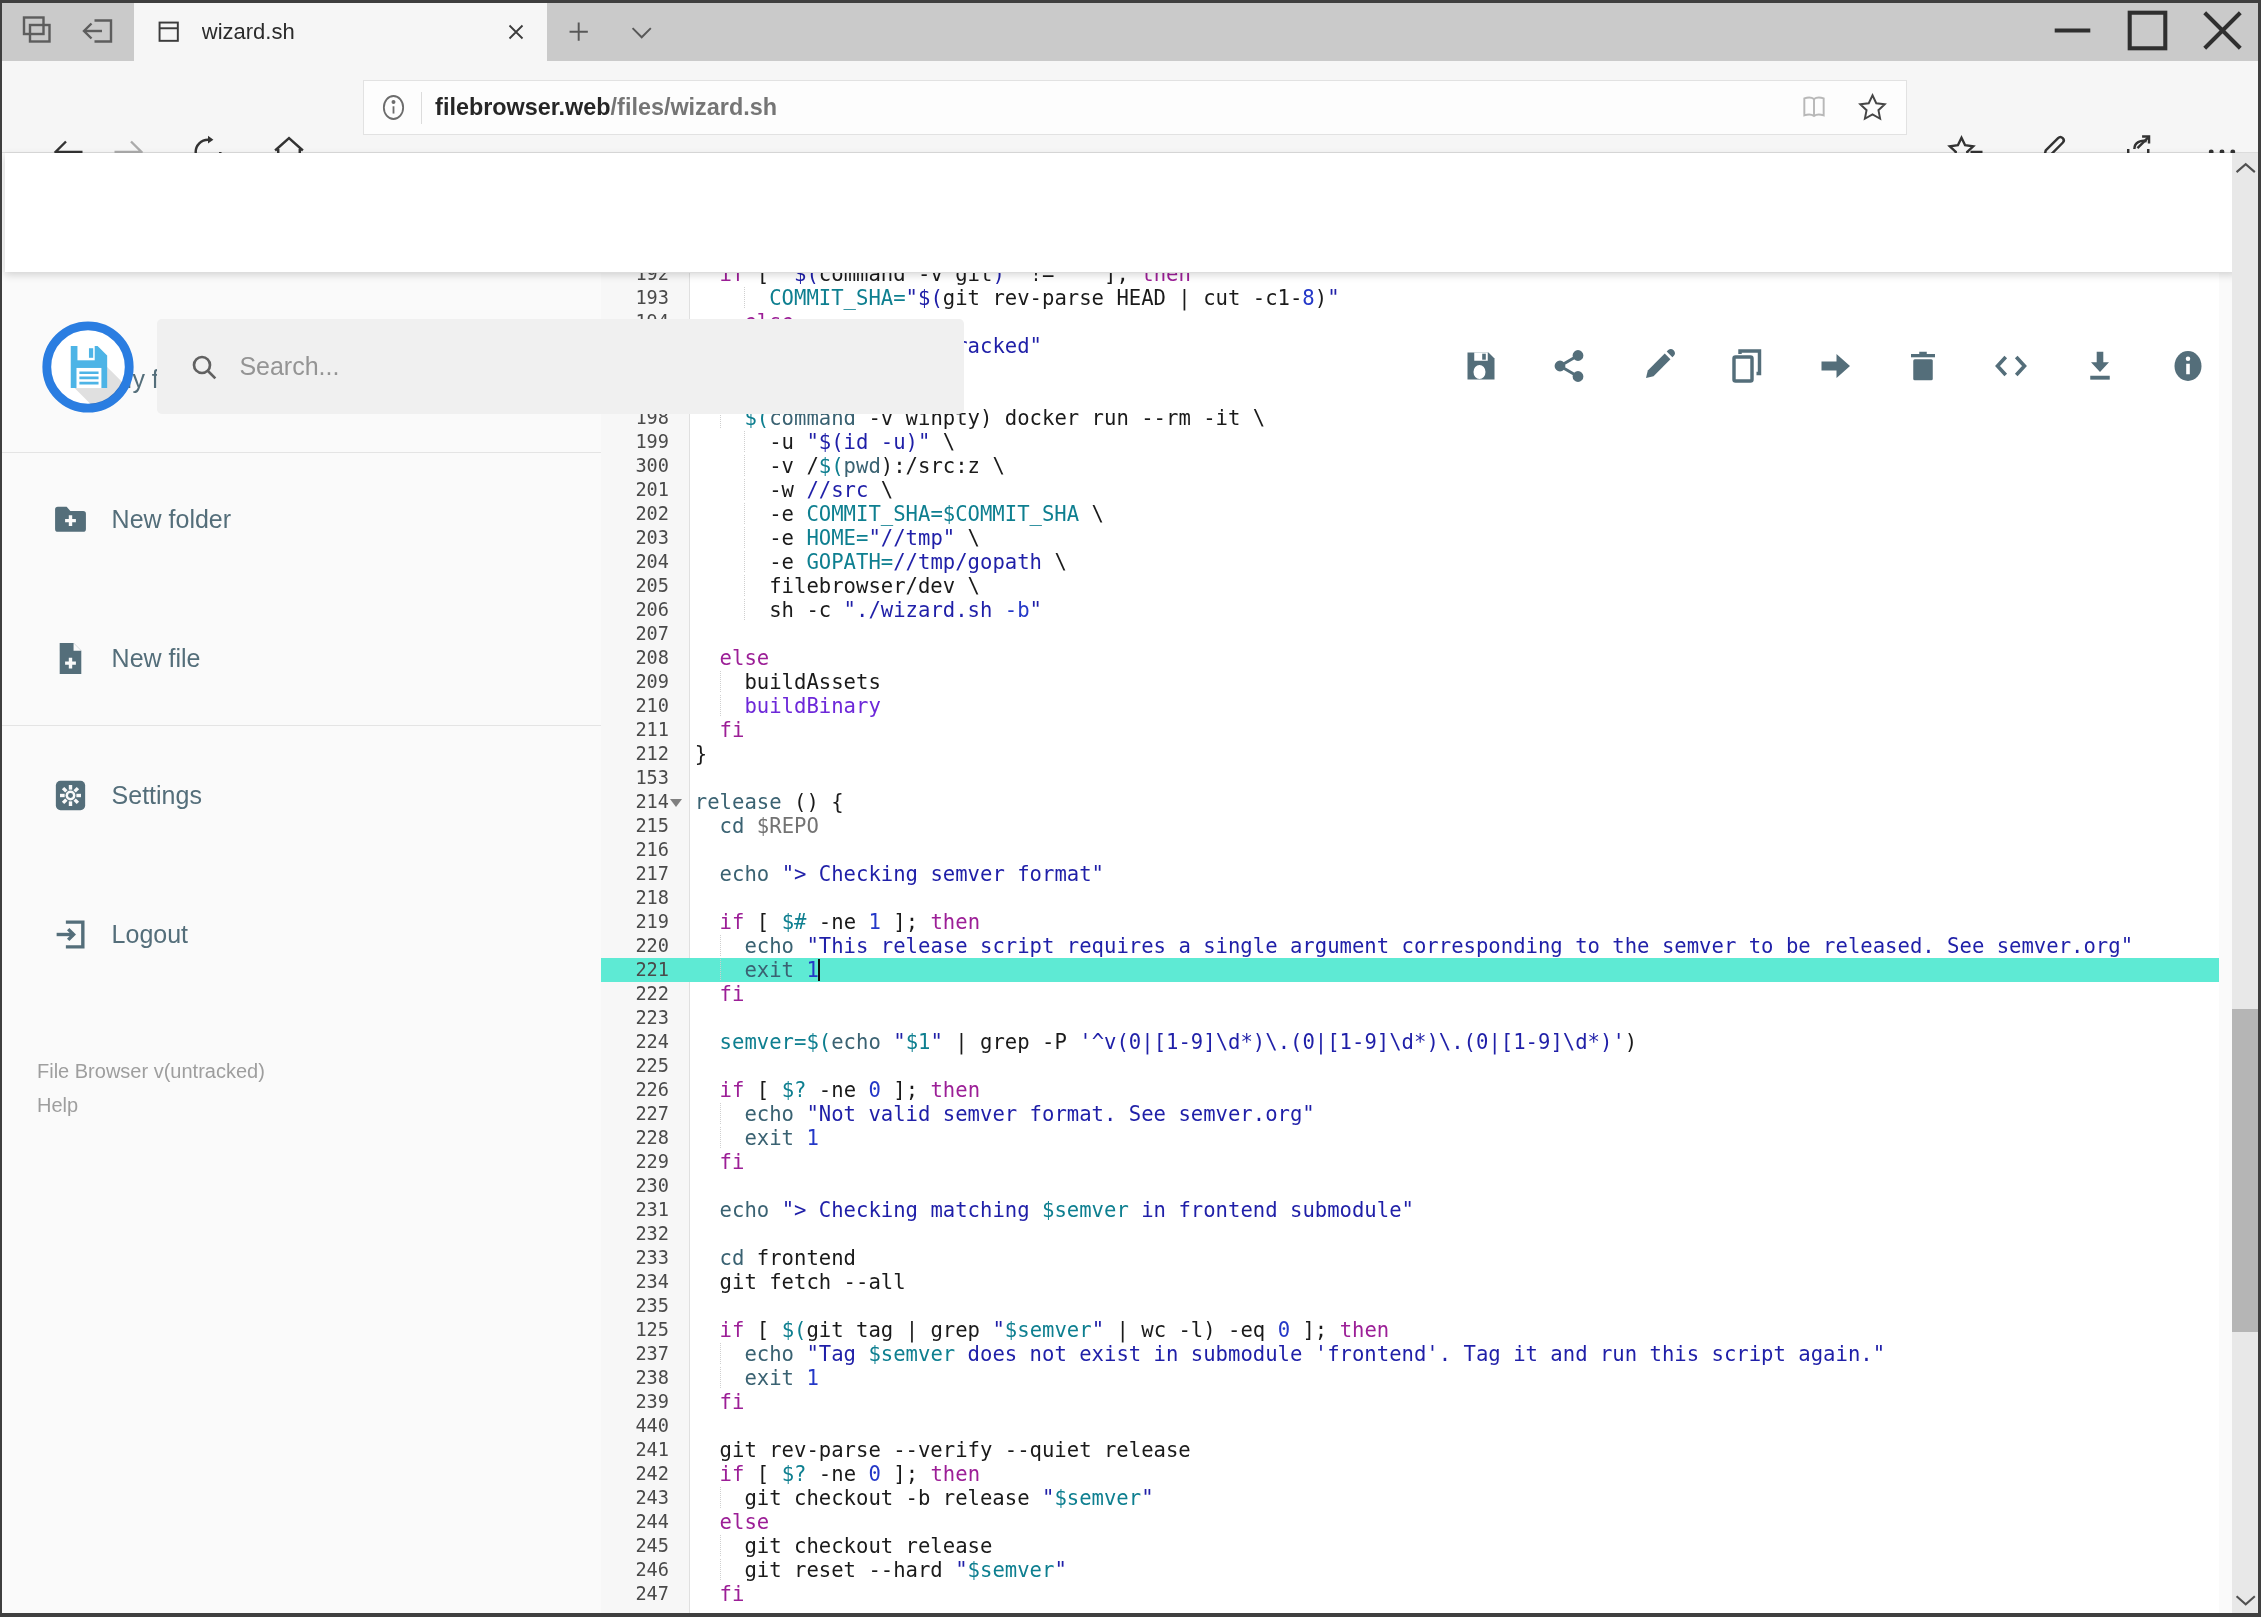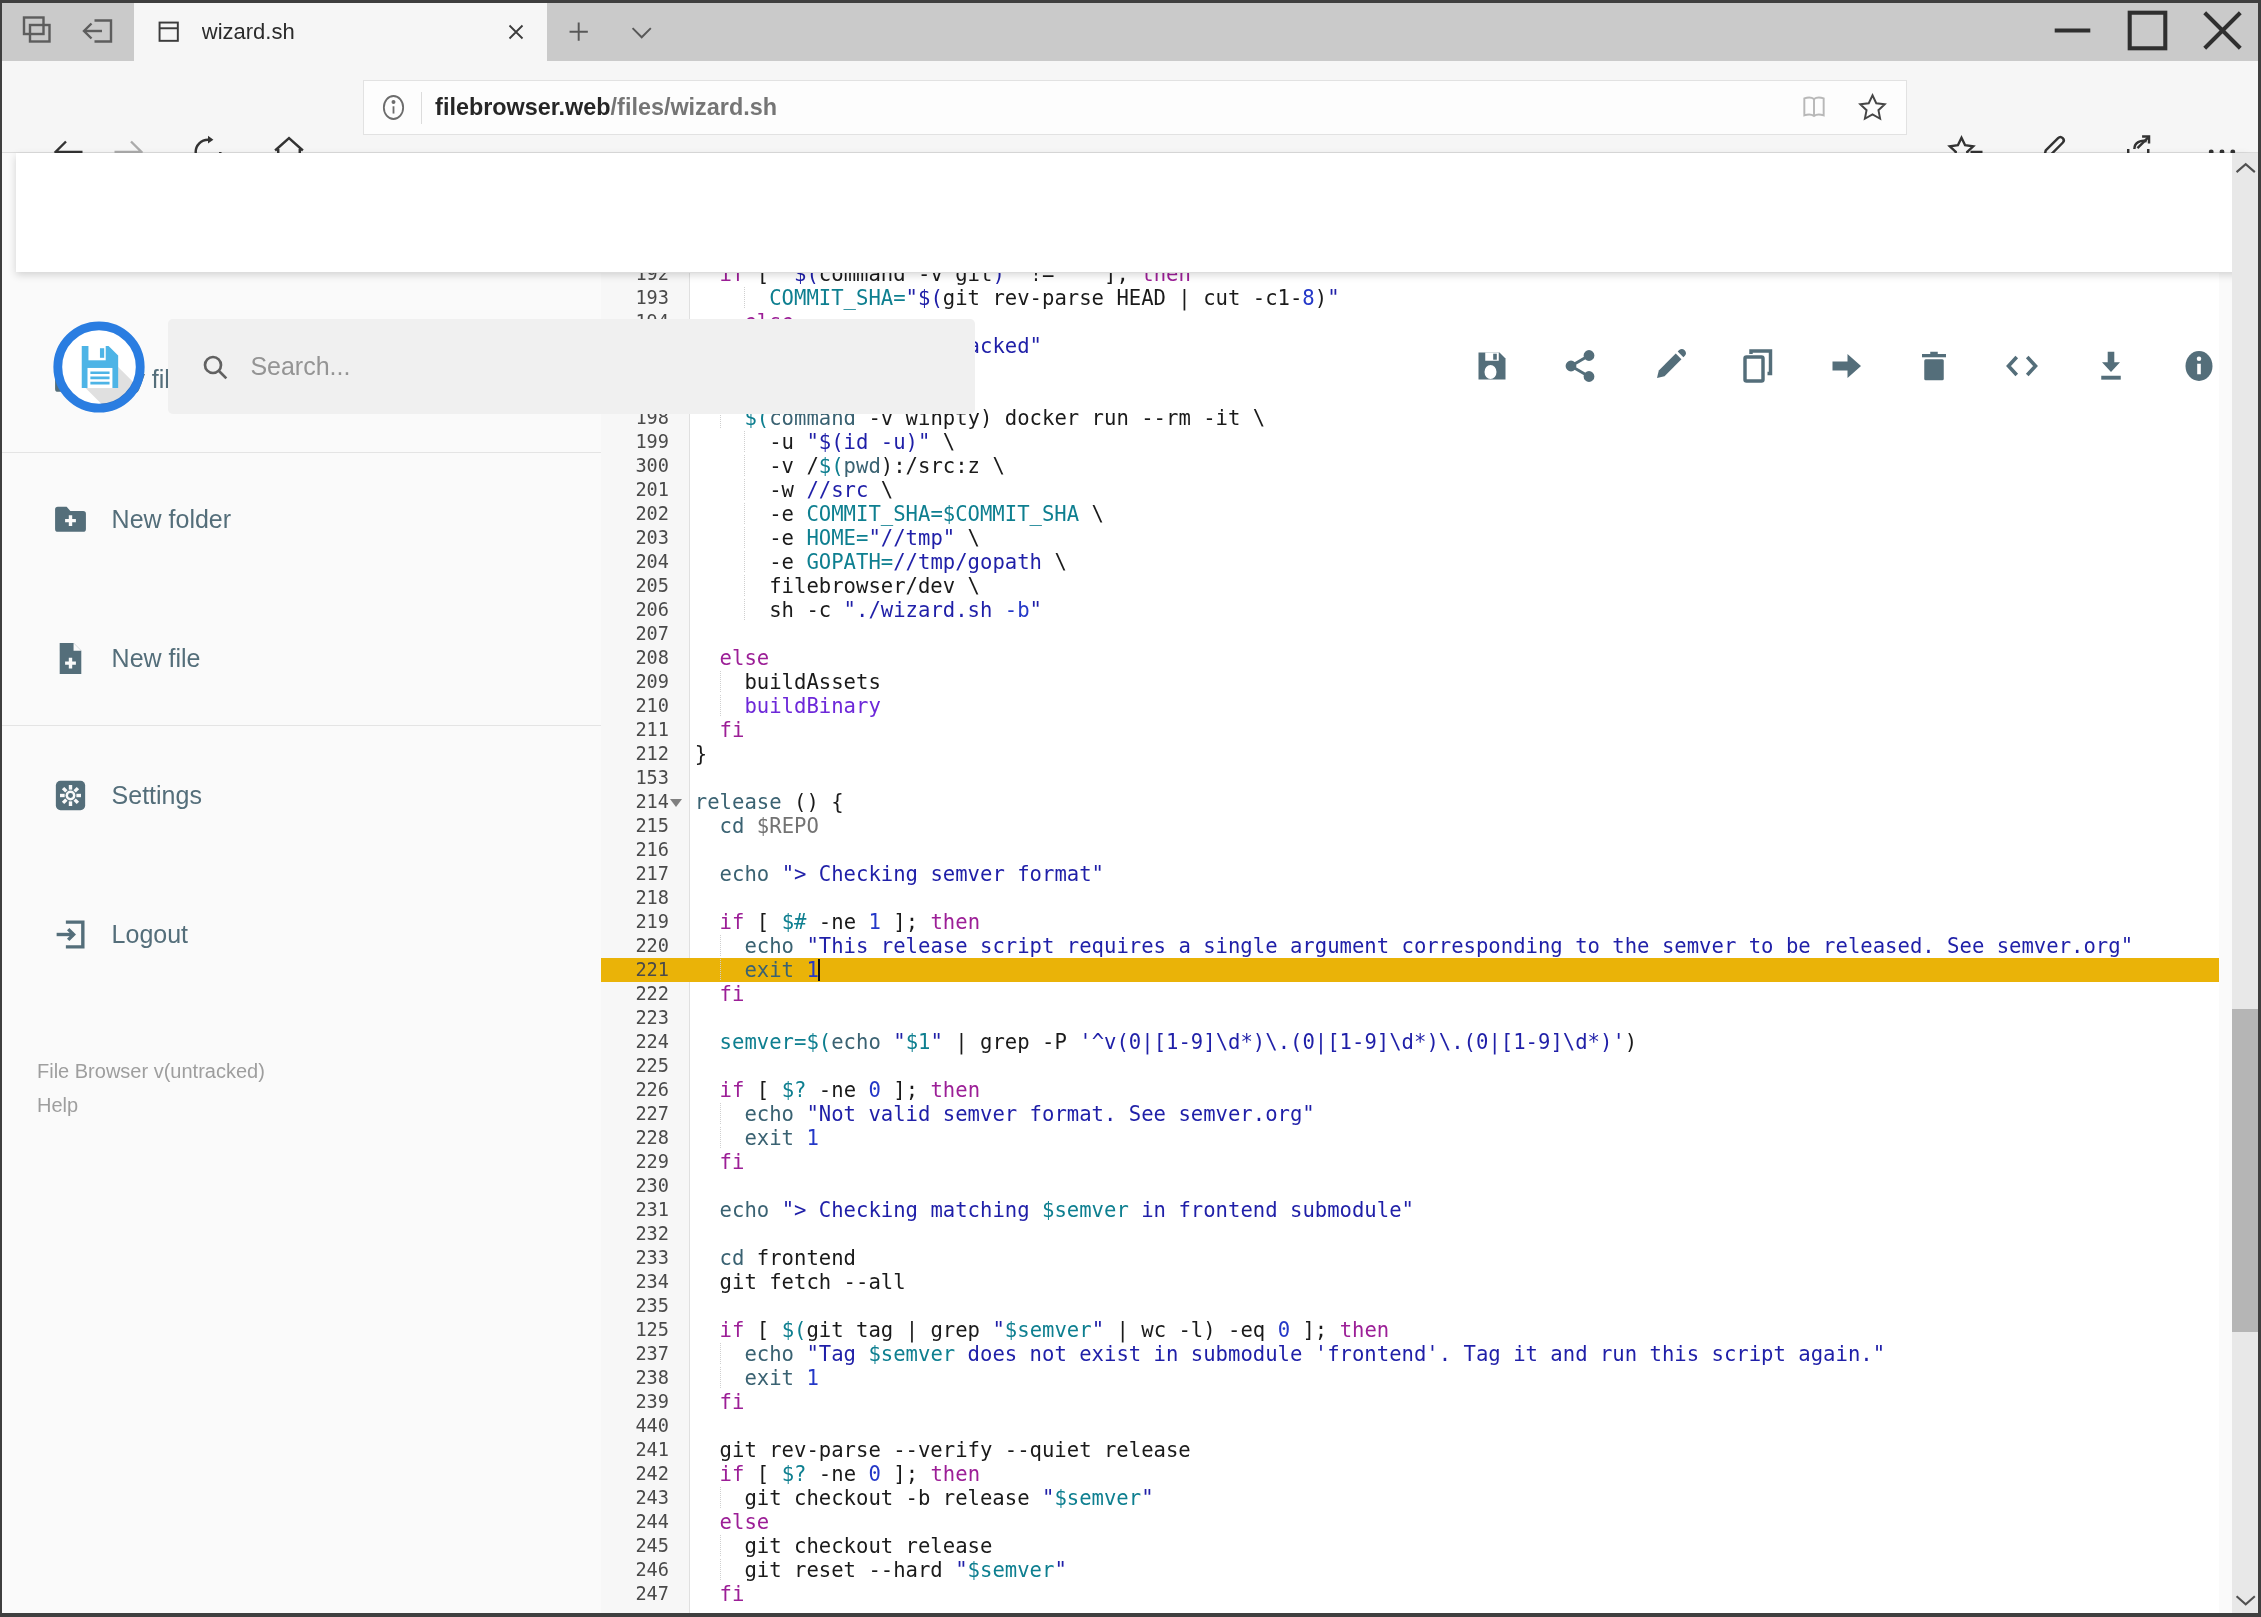--- a/index.html
+++ b/index.html
@@ -38,21 +38,21 @@
                 background:#fdfdfd; border:1.6px solid #e2e2e2; display:flex; align-items:center; }
   #info-badge { width:29px; height:29px; margin-left:14.5px; color:#6c6c6c; flex:none; }
   #addr-divider { width:1.6px; height:32px; background:#dcdcdc; margin-left:13px; flex:none; }
   #url-text { margin-left:13px; font-size:23.4px; white-space:nowrap; flex:1 1 auto;font-weight:bold; }
   #url-text .domain { color:#262626; }
   #url-text .path { color:#757575; }
   #reading-icon { width:32px; height:29px; color:#b8b8b8; margin-right:27.4px; flex:none; }
   #star-icon { width:31px; height:31px; color:#454545; margin-right:18px; flex:none; }
 
   
-  #appheader { left:16px; top:153px; width:2232px; height:119px; background:#ffffff;
+  #appheader { left:5px; top:153px; width:2232px; height:119px; background:#ffffff;
                box-shadow:0 3.2px 8px rgba(0,0,0,0.16); z-index:20; }
   #logo { position:absolute; left:37px; top:168px; width:92px; height:92px; }
   #searchbar { position:absolute; left:152px; top:166px; width:807px; height:95px;
                background:#f0f0f0; border-radius:4.8px; display:flex; align-items:center; }
   #search-glyph { width:32px; height:32px; margin-left:31px; color:#616161; flex:none; }
   #search-input { margin-left:19.4px; border:0; outline:0; background:transparent;
                   font-size:25px; color:#333; width:678px;
                   font-family:"Liberation Sans", sans-serif; }
   #search-input::placeholder { color:#949494; }
   #fb-toolbar { position:absolute; left:1458px; top:195px; width:743px; height:37px;
@@ -67,21 +67,21 @@
   .side-item .s-label { margin-left:22.6px; font-size:25px; }
   .side-divider { position:absolute; left:0; width:601px; height:0.8px; background:#e4e4e4; }
   #side-footer { position:absolute; left:37px; top:781px; color:#9e9e9e; font-size:20px; line-height:34px; }
 
   
   #editor { left:601px; top:273px; width:1618px; height:1344px; background:#ffffff; overflow:hidden; }
   #gutter-bg { position:absolute; left:0; top:0; width:89px; height:1344px;
                background:#f7f7f7; border-right:0.8px solid #e0e0e0; }
   #code-content { position:relative; margin-top:-11.3px; }
   .cm-line-row { position:relative; display:flex; height:24px; }
-  .cm-line-row.active { background:#eab308; }
+  .cm-line-row.active { background:#5eead4; }
   .cm-gutter-cell { flex:none; width:89px; padding-right:21px; text-align:right;
                     font-family:"DejaVu Sans Mono", monospace; font-size:18.6px;
                     line-height:24px; color:#4a4a4a; }
   .cm-fold { position:absolute; left:69px; top:9px; width:0; height:0;
              border-left:6.5px solid transparent; border-right:6.5px solid transparent;
              border-top:8px solid #808080; }
   .cm-text { position:relative; flex:none; padding-left:4.8px; white-space:pre;
              font-family:"DejaVu Sans Mono", monospace; font-size:20.6px; line-height:24px; }
   .cm-guide { position:absolute; top:1.6px; bottom:1.6px; width:0;
               border-left:1.6px dotted #cfcfcf; }

